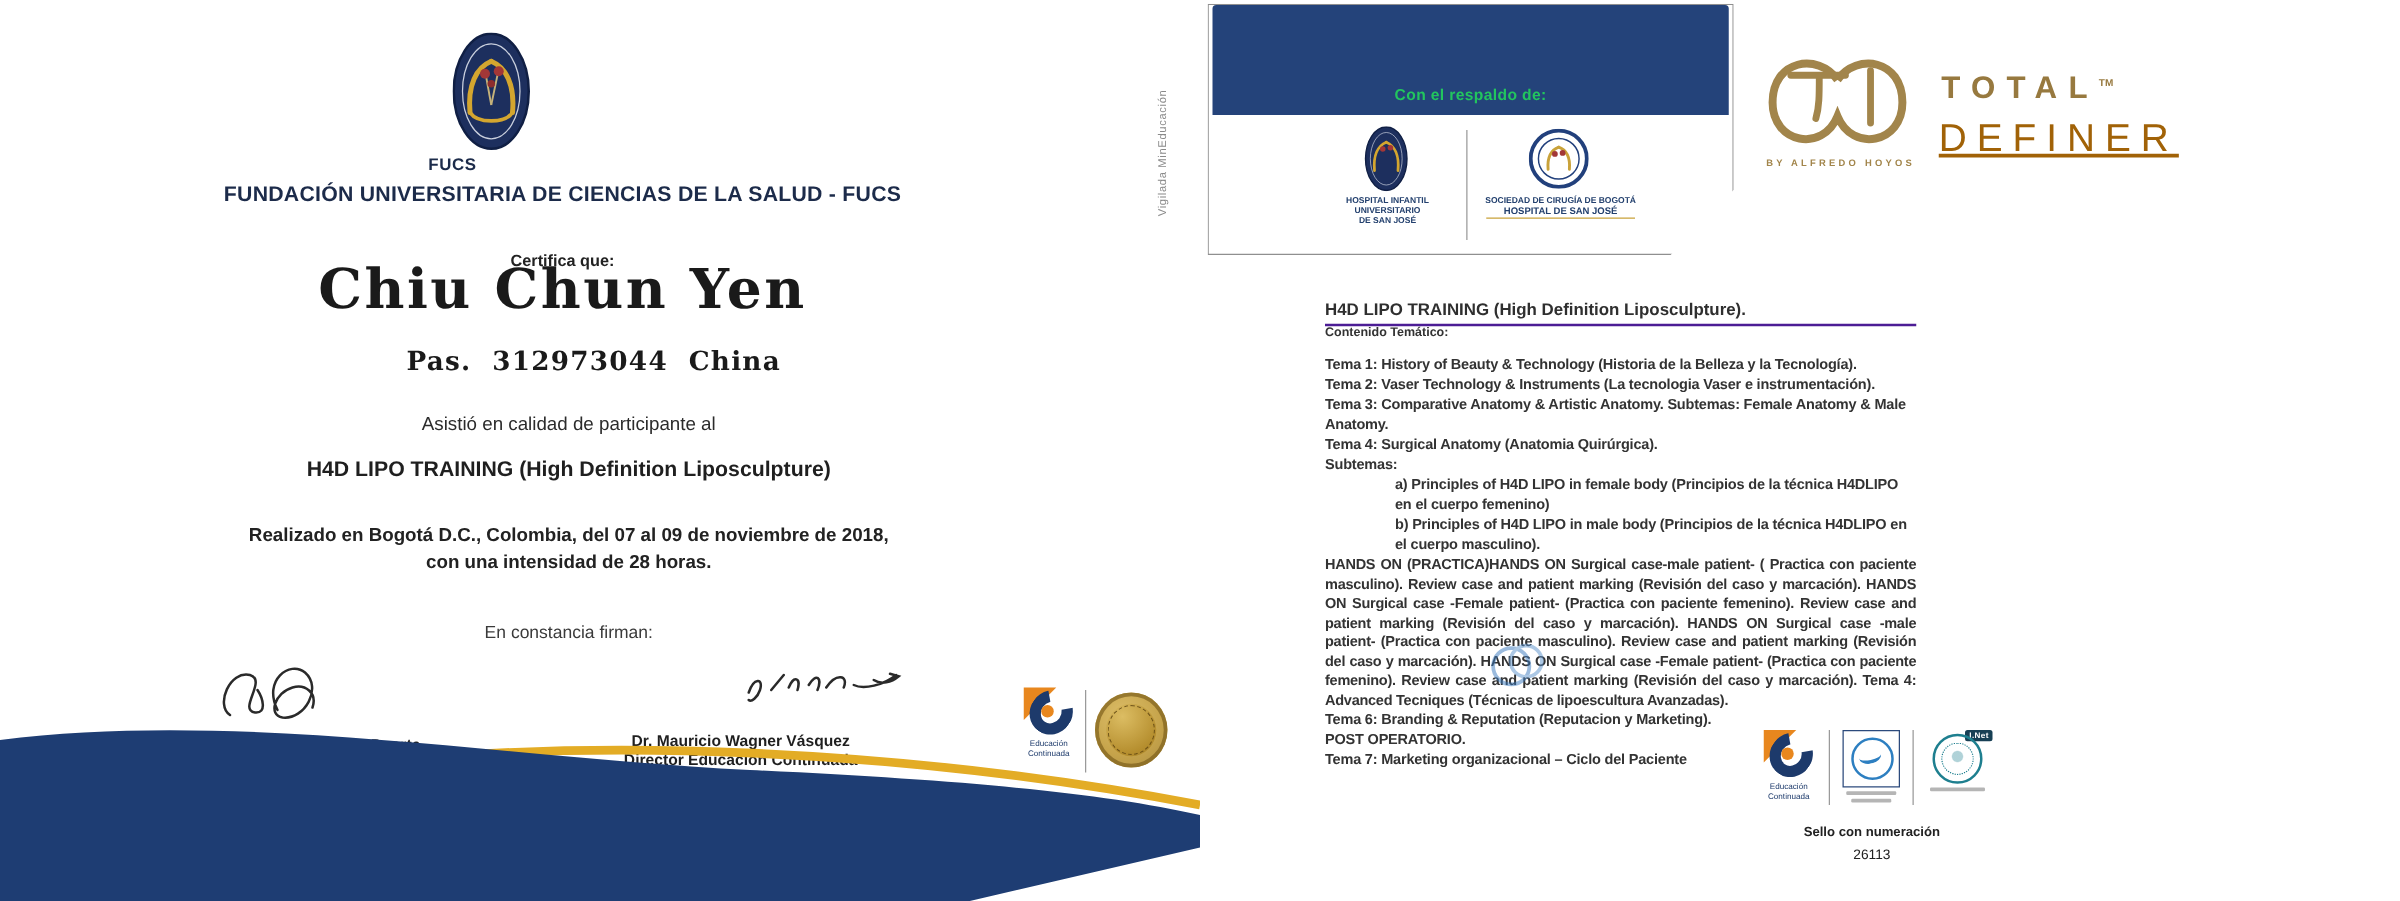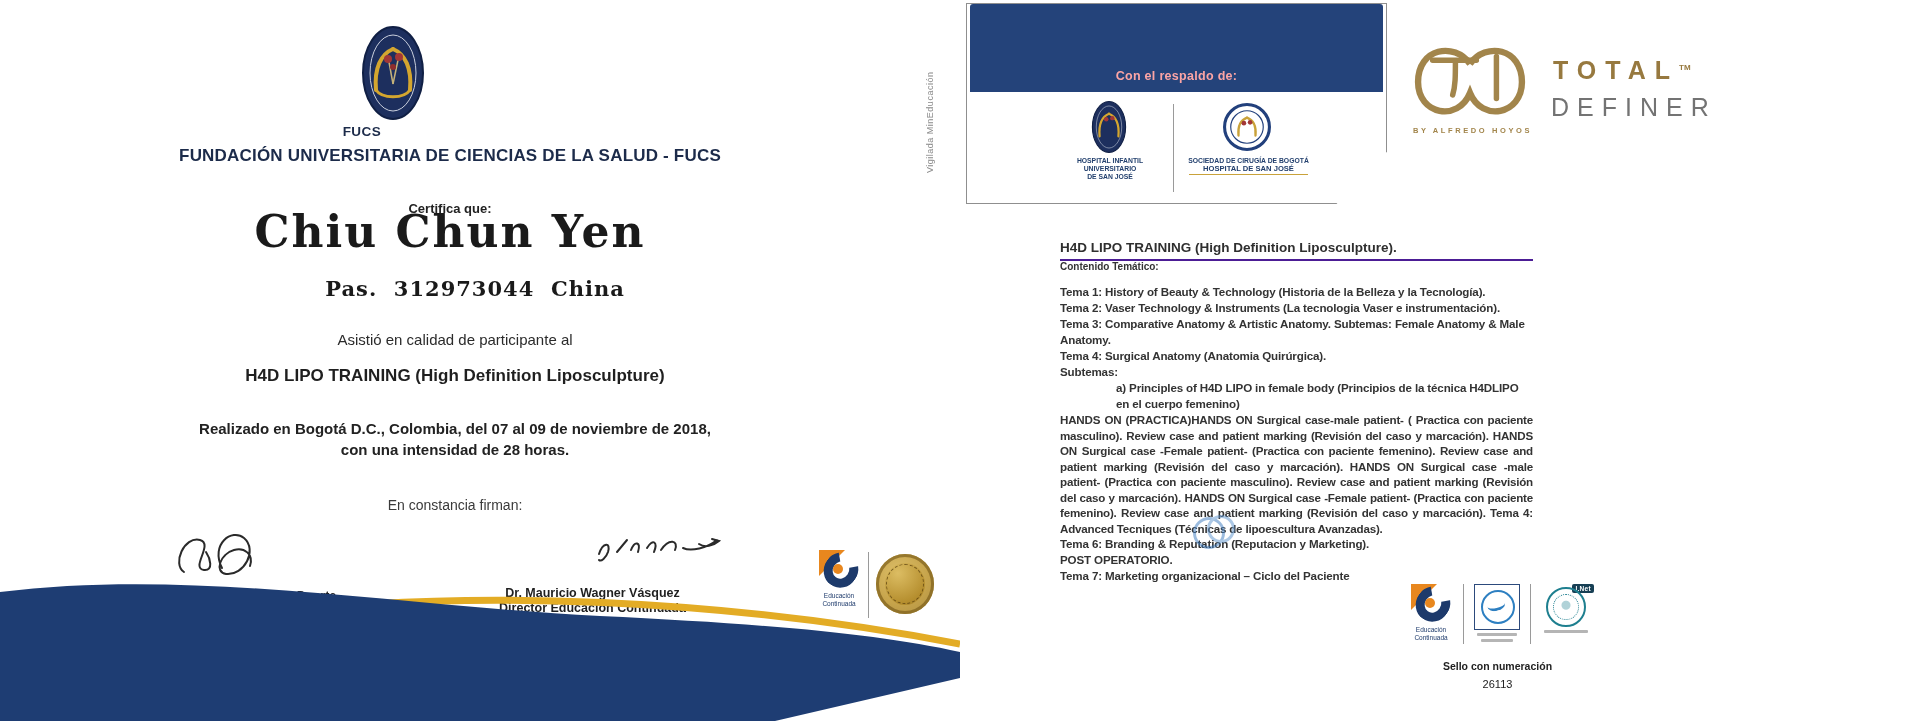--- a/index.html
+++ b/index.html
@@ -43,30 +43,30 @@
     box-shadow:inset 0 0 0 3px rgba(120,90,25,.65), inset 0 0 0 9px rgba(220,190,110,.45);
     position:relative;}
   .goldseal::after{content:"";position:absolute;inset:10px;border:1px dashed rgba(90,65,15,.75);border-radius:50%;}
 
   
   .vigilada{left:925px;top:28px;height:145px;writing-mode:vertical-rl;transform:rotate(180deg);
     font-size:9px;color:#8a8a8a;letter-spacing:.5px;}
   .card{left:966px;top:3px;width:421px;height:201px;background:#fff;border:1px solid #8f8f8f;
     clip-path:polygon(0 0,100% 0,100% 74%,88% 100%,0 100%);box-sizing:border-box;}
   .card-band{position:absolute;left:3px;top:0;right:3px;height:88px;background:#24437a;border-radius:3px 3px 0 0;}
-  .card-band-label{position:absolute;left:0;right:0;bottom:9px;text-align:center;color:#fca5a5;
+  .card-band-label{position:absolute;left:0;right:0;bottom:9px;text-align:center;color:#22c55e;
     font-size:12.5px;font-weight:bold;letter-spacing:.3px;}
   .endorser-txt{position:absolute;text-align:center;color:#23406e;font-weight:bold;font-size:6.8px;line-height:8px;}
   .gold-rule{height:1px;background:#c9a23a;margin:1px 8px;}
   .card-vdiv{position:absolute;left:206px;top:100px;width:1px;height:88px;background:#9a9a9a;}
 
   .brand-by{left:1400px;top:126px;width:145px;text-align:center;font-size:7.5px;letter-spacing:2.6px;color:#a2854b;font-weight:bold;}
   .brand-total{left:1553px;top:56px;font-size:25px;letter-spacing:9px;color:#97793f;font-weight:bold;}
   .brand-total sup{font-size:8px;letter-spacing:0;}
-  .brand-definer{left:1551px;top:93px;font-size:25px;letter-spacing:8px;color:#737373;font-weight:normal;}
+  .brand-definer{left:1551px;top:93px;font-size:31px;letter-spacing:8px;color:#a16207;font-weight:normal;text-decoration:underline;}
 
   .content{left:1060px;top:240px;width:473px;color:#333;}
   .c-head{font-size:13.5px;font-weight:bold;border-bottom:2px solid #4c1d95;padding-bottom:4px;color:#2f2f2f;}
   .c-label{font-size:10px;font-weight:bold;color:#333;}
   .c-lines{margin-top:12px;font-size:11.6px;font-weight:600;line-height:16px;letter-spacing:-.15px;}
   .c-line.indent{padding-left:56px;}
   .c-par{font-size:11.6px;font-weight:600;line-height:15.5px;text-align:justify;letter-spacing:-.2px;}
   .c-close{font-size:11.6px;font-weight:600;line-height:16px;letter-spacing:-.15px;}
 
   .stamp{left:1193px;top:515px;width:42px;height:34px;opacity:.5;filter:blur(.6px);}
@@ -203,20 +203,21 @@
   <div class="abs content" style="left:100px;top:240px;">
     <div class="c-head">H4D LIPO TRAINING (High Definition Liposculpture).</div>
     <div class="c-label">Contenido Temático:</div>
     <div class="c-lines">
       <div class="c-line">Tema 1: History of Beauty &amp; Technology (Historia de la Belleza y la Tecnología).</div>
       <div class="c-line">Tema 2: Vaser Technology &amp; Instruments (La tecnologia Vaser e instrumentación).</div>
       <div class="c-line">Tema 3: Comparative Anatomy &amp; Artistic Anatomy. Subtemas: Female Anatomy &amp; Male Anatomy.</div>
       <div class="c-line">Tema 4: Surgical Anatomy (Anatomia Quirúrgica).</div>
       <div class="c-line">Subtemas:</div>
       <div class="c-line indent">a) Principles of H4D LIPO in female body (Principios de la técnica H4DLIPO en el cuerpo femenino)</div>
+      <div class="c-line indent">b) Principles of H4D LIPO in male body (Principios de la técnica H4DLIPO en el cuerpo masculino).</div>
     </div>
     <div class="c-par">HANDS ON (PRACTICA)HANDS ON Surgical case-male patient- ( Practica con paciente masculino). Review case and patient marking (Revisión del caso y marcación). HANDS ON Surgical case -Female patient- (Practica con paciente femenino). Review case and patient marking (Revisión del caso y marcación). HANDS ON Surgical case -male patient- (Practica con paciente masculino). Review case and patient marking (Revisión del caso y marcación). HANDS ON Surgical case -Female patient- (Practica con paciente femenino). Review case and patient marking (Revisión del caso y marcación). Tema 4: Advanced Tecniques (Técnicas de lipoescultura Avanzadas).</div>
     <div class="c-close">
       <div>Tema 6: Branding &amp; Reputation (Reputacion y Marketing).</div>
       <div>POST OPERATORIO.</div>
       <div>Tema 7: Marketing organizacional – Ciclo del Paciente</div>
     </div>
   </div>
 
   <div class="abs stamp" style="left:233px;top:515px;">

